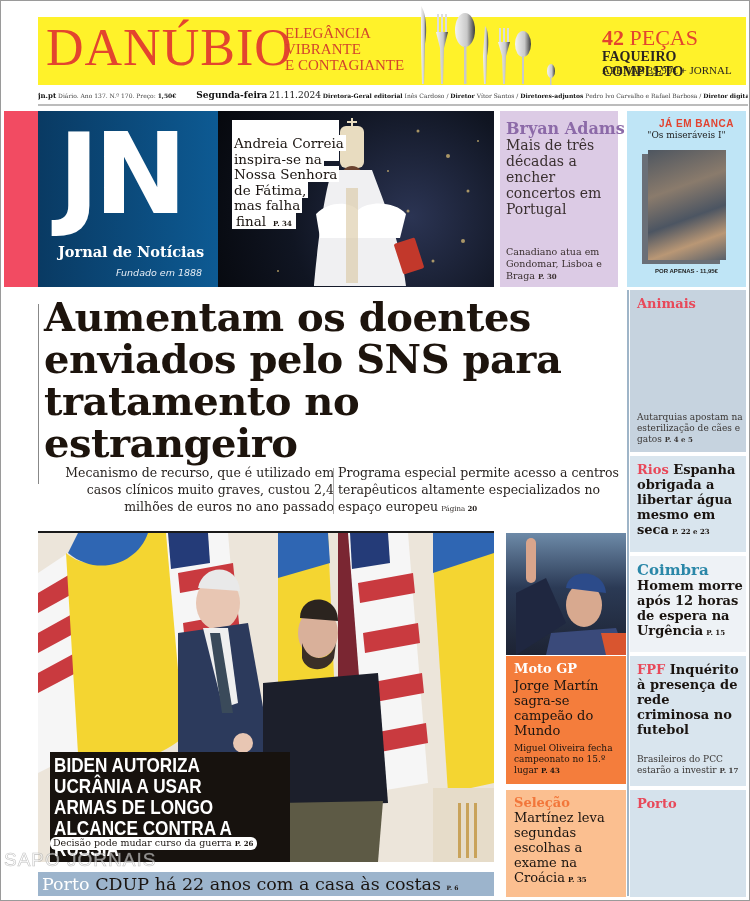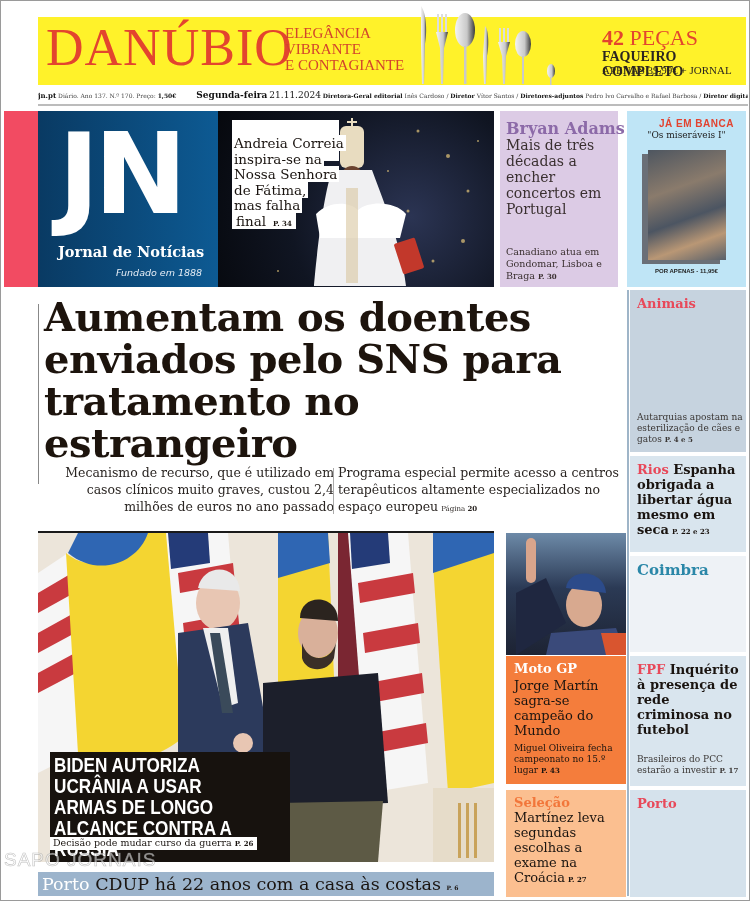--- a/index.html
+++ b/index.html
@@ -72,21 +72,21 @@
   .kicker-blue { color: #2a87a8; font-weight: bold; }
   .head-bold { font-weight: bold; font-size: 13px; line-height: 15px; color: #1a1410; }
   .sub-sm { font-size: 9px; line-height: 11px; color: #3a3634; }
 
   
   #photo-top-rule { left: 38px; top: 531px; width: 456px; height: 2px; background: #1a1a1a; }
   #main-photo { left: 38px; top: 533px; width: 456px; height: 329px; overflow: hidden; background: #efe9df; }
   #main-photo svg { width: 456px; height: 329px; display: block; }
   #main-caption { left: 50px; top: 752px; background: #17120e; padding: 3px 6px 2px 4px; }
   #main-caption-text { font-family: "Liberation Sans", sans-serif; font-weight: bold; font-size: 19.5px; line-height: 21px; color: #ffffff; transform: scaleX(0.88); transform-origin: left; width: 230px; display: block; text-transform: uppercase; }
-  #main-deck { left: 50px; top: 837px; background: #ffffff; padding: 0 3px; font-size: 9.5px; line-height: 12px; color: #1a1410; }
+  #main-deck { left: 50px; top: 837px; background: #ffffff; padding: 0 3px; font-size: 9.5px; line-height: 12px; color: #1a1410; border-radius: 6px; }
   #watermark { left: 4px; top: 849px; font-family: "Liberation Sans", sans-serif; font-size: 19px; color: rgba(255,255,255,0.55); -webkit-text-stroke: 0.6px rgba(140,140,140,0.55); letter-spacing: 1px; }
 
   
   #porto-banner { left: 38px; top: 872px; width: 456px; height: 24px; background: #9cb4cc; }
   #porto-banner-text { left: 42px; top: 873px; font-size: 17.5px; line-height: 22px; color: #1a1410; white-space: nowrap; }
   #porto-banner-text .k { color: #ffffff; }
   #porto-banner-text .p { font-size: 6px; font-weight: bold; }
 
   
   #moto-photo { left: 506px; top: 533px; width: 120px; height: 122px; background: linear-gradient(180deg, #6d8aa8 0%, #2b3a55 45%, #1d2333 100%); overflow: hidden; }
@@ -216,20 +216,21 @@
   <div class="kicker-red">Animais</div>
 </div>
 <div class="abs rtext sub-sm" style="top:412px; width:108px;"><span>Autarquias apostam na esterilização de cães e gatos</span><span class="pref">P. 4 e 5</span></div>
 
 <div id="rios-box" class="abs rbox"></div>
 <div class="abs rtext head-bold" style="top:462px; width:108px;"><span class="kicker-red">Rios</span> <span>Espanha obrigada a libertar água mesmo em seca</span><span class="pref">P. 22 e 23</span></div>
 
 <div id="coimbra-box" class="abs rbox"></div>
 <div class="abs rtext" style="top:563px; width:110px;">
   <div class="kicker-blue" style="font-size:15px; line-height:15px;">Coimbra</div>
+  <div class="head-bold" style="font-weight:normal; font-size:13px;"><span style="font-weight:bold;">Homem morre após 12 horas de espera na Urgência</span><span class="pref">P. 15</span></div>
 </div>
 
 <div id="fpf-box" class="abs rbox"></div>
 <div class="abs rtext head-bold" style="top:662px; width:104px;"><span class="kicker-red">FPF</span> <span>Inquérito à presença de rede criminosa no futebol</span></div>
 <div class="abs rtext sub-sm" style="top:754px; width:108px;"><span>Brasileiros do PCC estarão a investir</span><span class="pref">P. 17</span></div>
 
 <div id="porto-right-box" class="abs rbox"></div>
 <div class="abs rtext" style="top:796px; width:104px;">
   <div class="kicker-red" style="font-size:13px; line-height:15px;">Porto</div>
 </div>
@@ -294,15 +295,15 @@
     <path d="M95 100 L120 100 L120 122 L100 122 Z" fill="#d9552f"></path>
   </svg>
 </div>
 <div id="moto-box" class="abs"></div>
 <div id="moto-kicker" class="abs">Moto GP</div>
 <div id="moto-headline" class="abs">Jorge Martín sagra-se campeão do Mundo</div>
 <div id="moto-sub" class="abs"><span>Miguel Oliveira fecha campeonato no 15.º lugar</span><span class="pref">P. 43</span></div>
 
 <div id="selecao-box" class="abs"></div>
 <div id="selecao-kicker" class="abs">Seleção</div>
-<div id="selecao-headline" class="abs"><span>Martínez leva segundas escolhas a exame na Croácia</span><span class="pref">P. 27</span></div>
+<div id="selecao-headline" class="abs"><span>Martínez leva segundas escolhas a exame na Croácia</span><span class="pref">P. 35</span></div>
 
 <div id="page-frame" class="abs"></div>
 
 </body></html>

